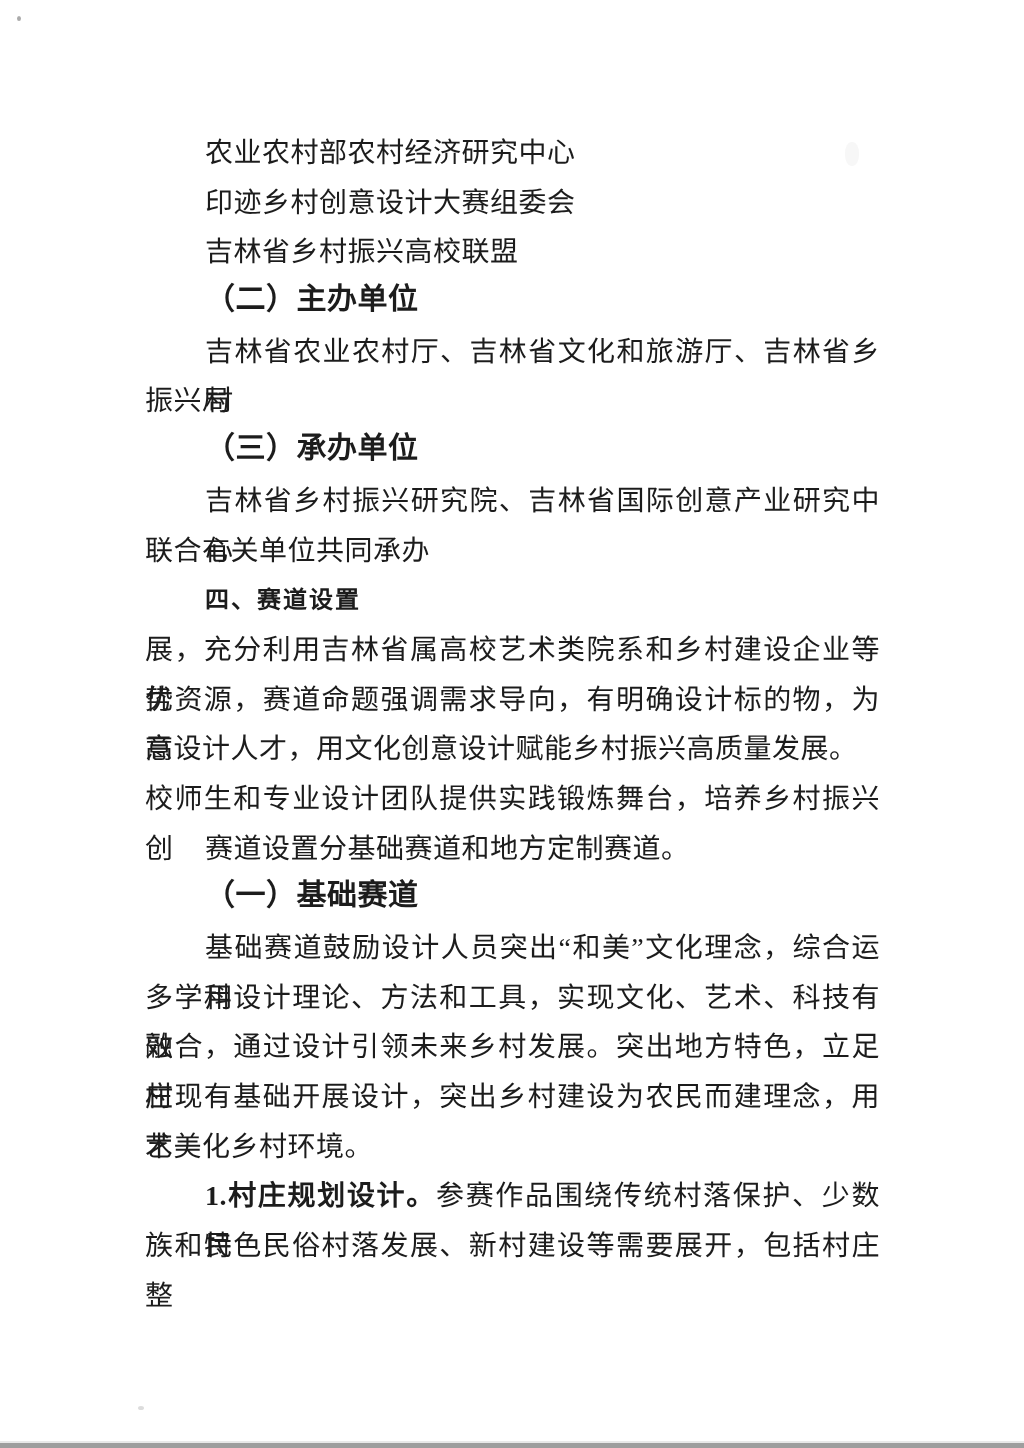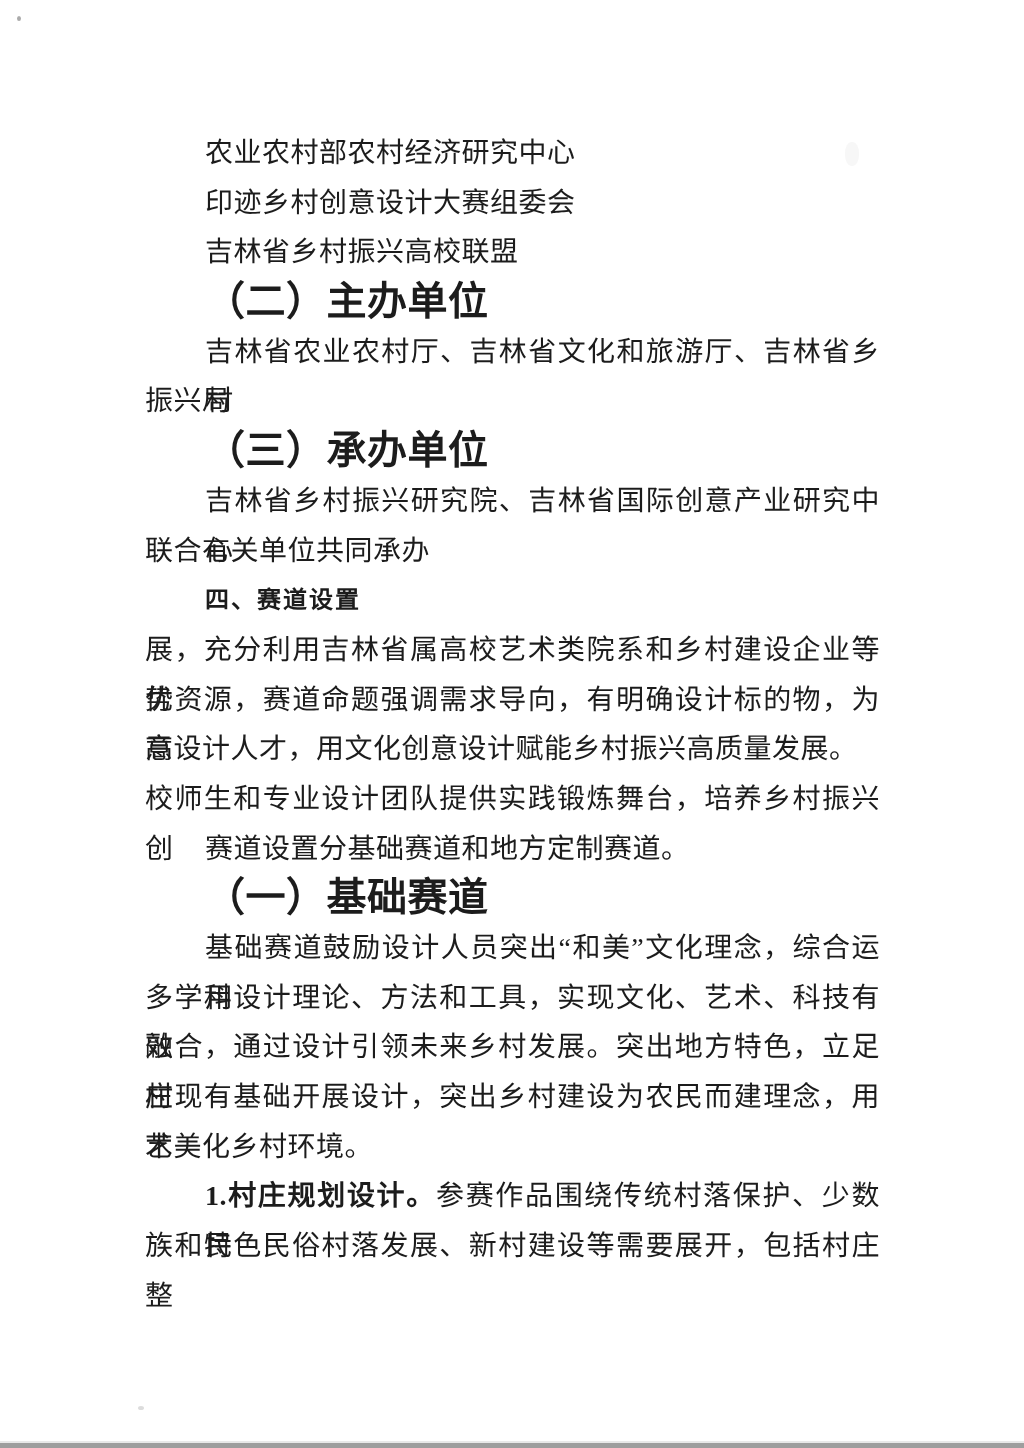--- a/index.html
+++ b/index.html
@@ -27,22 +27,22 @@
     white-space:nowrap;
   }
   .line.justify{
     white-space:normal;
     text-align:justify;
     text-align-last:justify;
   }
   .line.indent{padding-left:60px;}
   .line.kaiti{
     font-weight:700;
-    font-size:40px;
-    font-family:Liberation Serif, serif;
+    font-size:30px;
+    font-family:Liberation Mono, monospace;
   }
   .line.hei{
     font-weight:700;
     font-size:24px;
     letter-spacing:2px;
     font-family:Liberation Sans, sans-serif;
   }
   .seg-b{font-weight:700;}
   
   .scan-edge{

